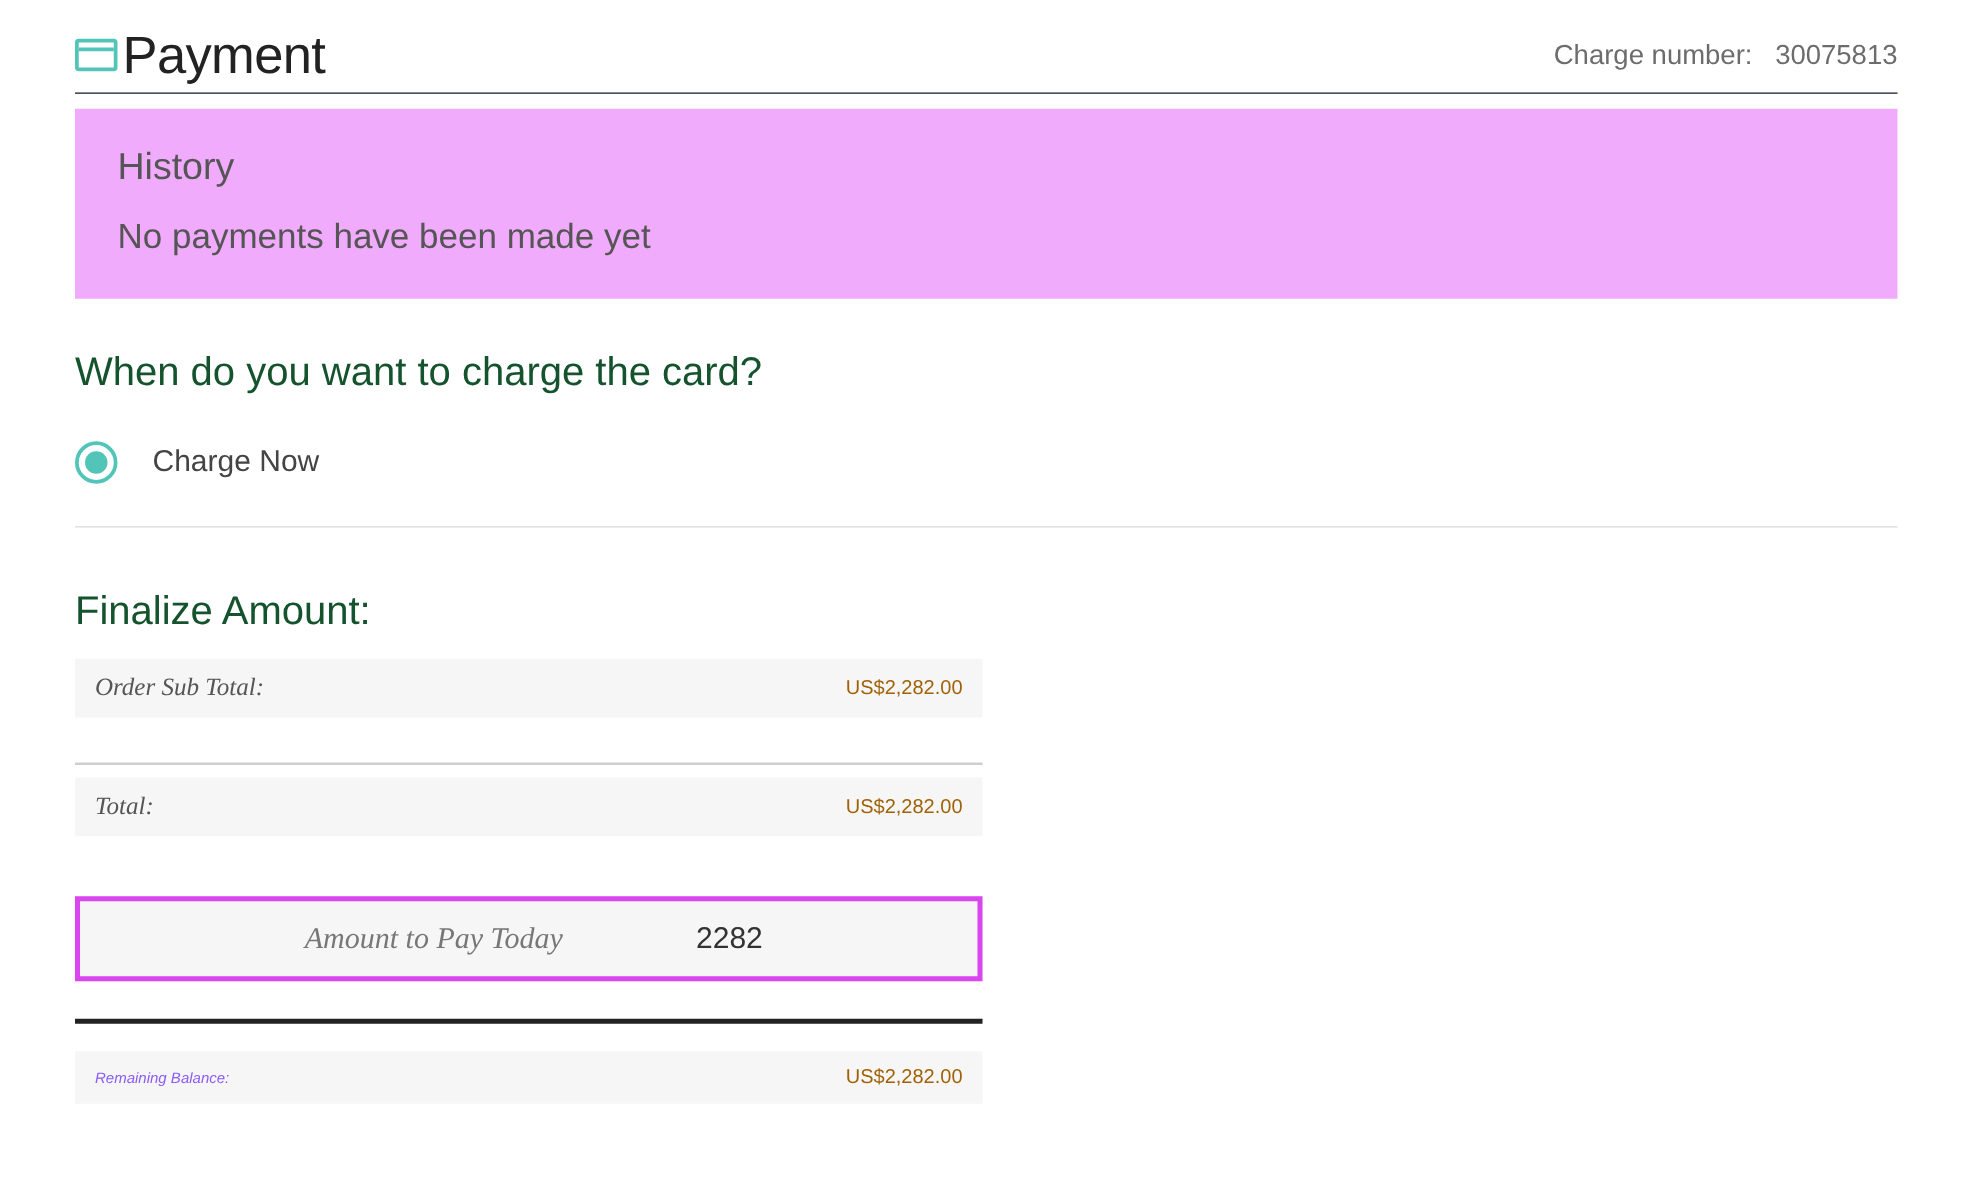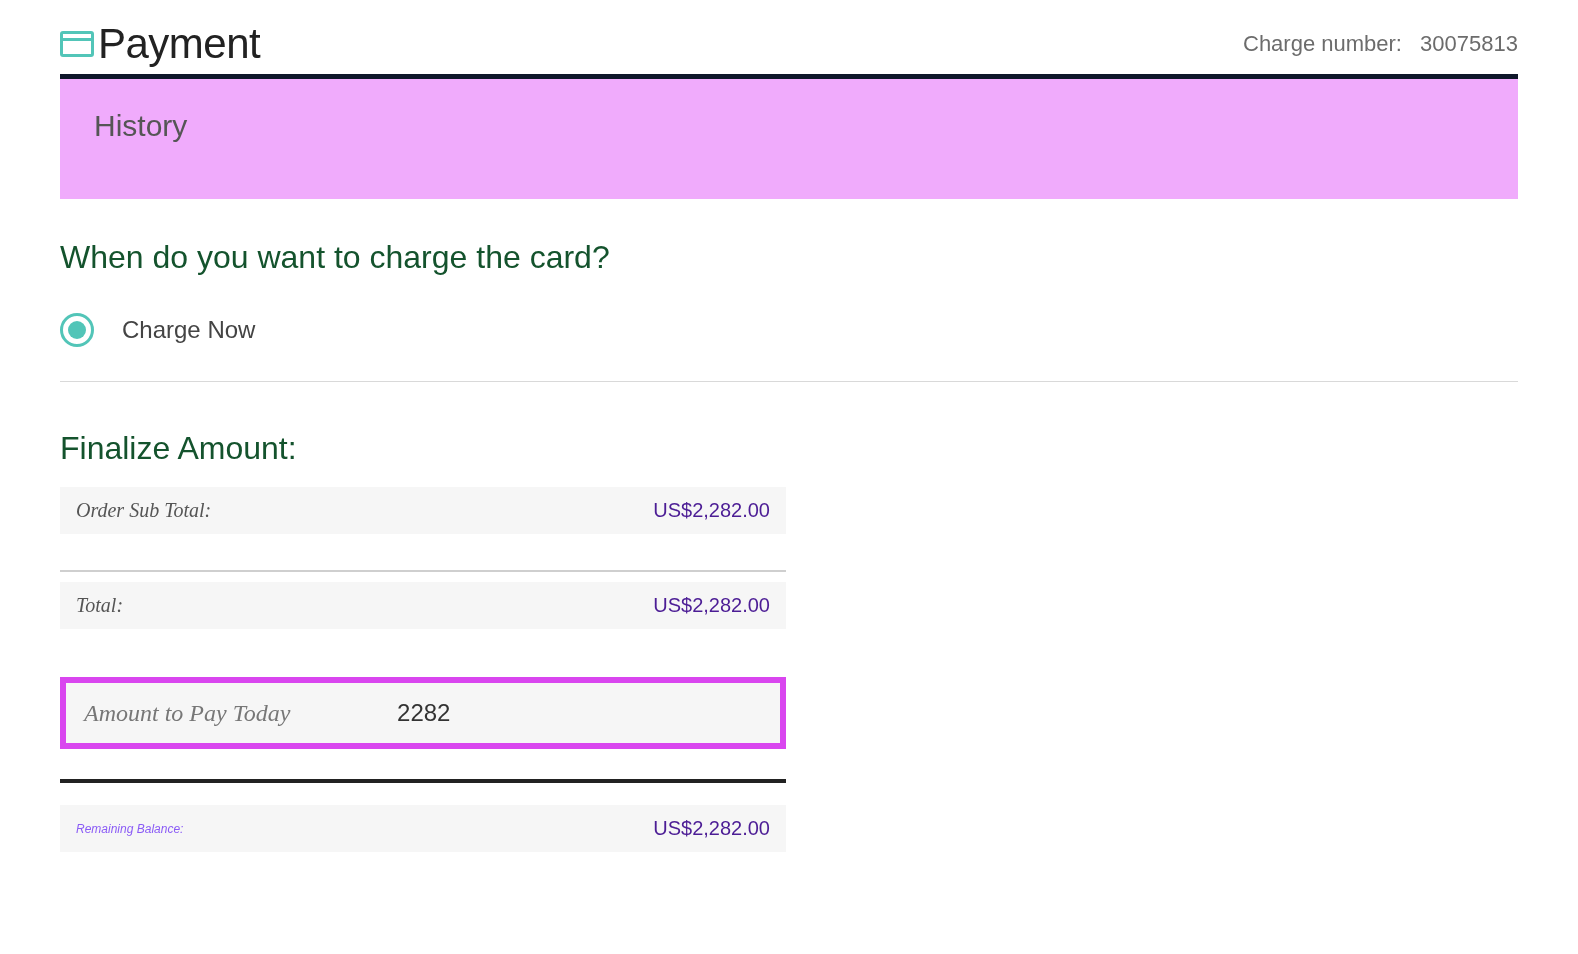--- a/index.html
+++ b/index.html
@@ -10,23 +10,23 @@
     width: 1578px;
     padding: 0;
   }
   .page {
     padding: 20px 60px 40px 60px;
   }
   .header-row {
     display: flex;
     align-items: center;
     justify-content: space-between;
-    border-bottom: 5px solid #0f172a;
+    border-bottom: 1px solid #0f172a;
     padding-bottom: 6px;
-    margin-bottom: 0;
+    margin-bottom: 12px;
   }
   .title-wrap {
     display: flex;
     align-items: center;
   }
   .card-icon {
     width: 34px;
     height: 26px;
     border: 3px solid #52c5b8;
     border-radius: 3px;
@@ -133,40 +133,40 @@
     font-size: 20px;
     color: #555;
   }
   .amount-label-italic-serif {
     font-family: Georgia, "Times New Roman", serif;
     font-style: italic;
     font-size: 24px;
     color: #777;
   }
   .amount-value {
-    font-size: 20px;
-    color: #4c1d95;
+    font-size: 16px;
+    color: #a16207;
   }
   .gap-md { height: 36px; }
   .thin-rule {
     border: none;
     border-top: 2px solid #cfcfcf;
     margin: 0;
   }
   .thick-rule {
     border: none;
     border-top: 4px solid #222;
     margin: 0;
   }
   .input-row {
     display: flex;
     align-items: center;
-    justify-content: flex-start;
+    justify-content: center;
     background: #f6f6f6;
-    border: 6px solid #d946ef;
+    border: 4px solid #d946ef;
     padding: 16px 10px 16px 18px;
   }
   .input-row input {
     border: none;
     background: transparent;
     font-size: 24px;
     color: #333;
     text-align: right;
     width: 160px;
     outline: none;
@@ -196,20 +196,21 @@
       <h1 class="page-title">Payment</h1>
     </div>
     <div class="order-number">
       <span>Charge number:</span>
       <span class="order-number-value">30075813</span>
     </div>
   </div>
 
   <div class="history-box">
     <div class="history-title">History</div>
+    <div class="history-empty">No payments have been made yet</div>
   </div>
 
   <div class="section-heading">When do you want to charge the card?</div>
 
   <div class="radio-row">
     <span class="radio-outer">
       <span class="radio-inner"></span>
     </span>
     <span class="radio-label">Charge Now</span>
   </div>

